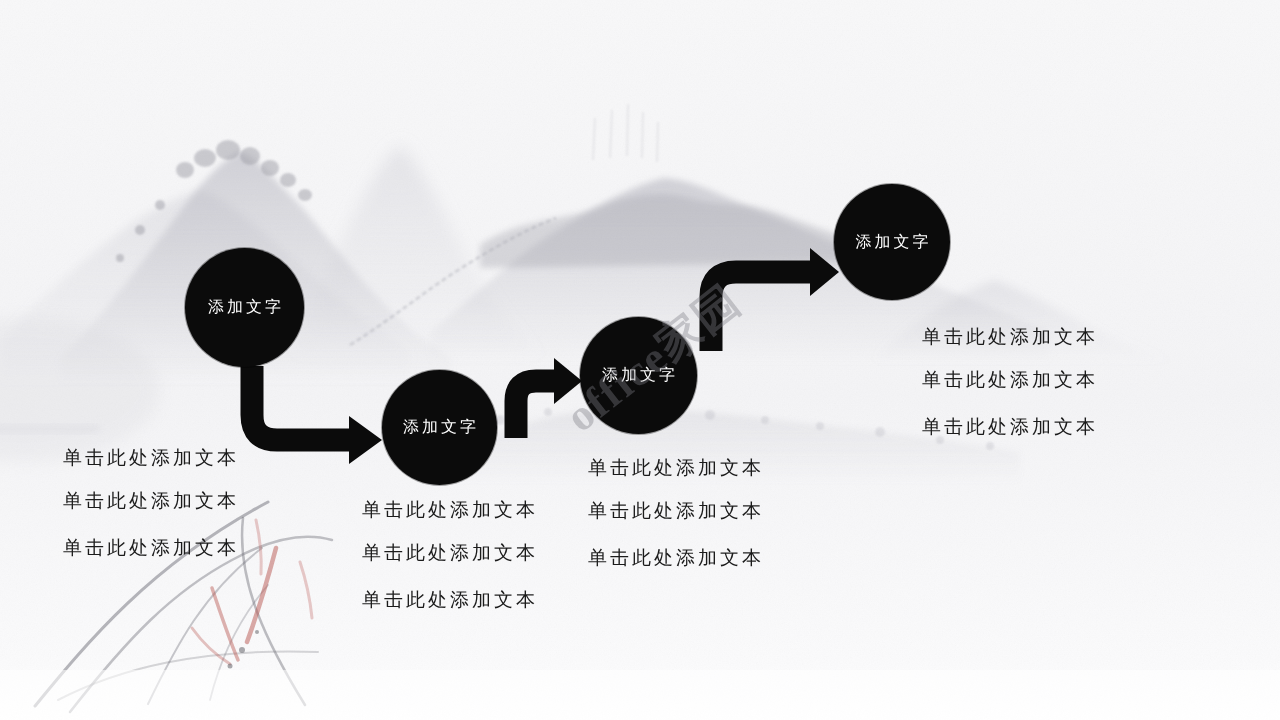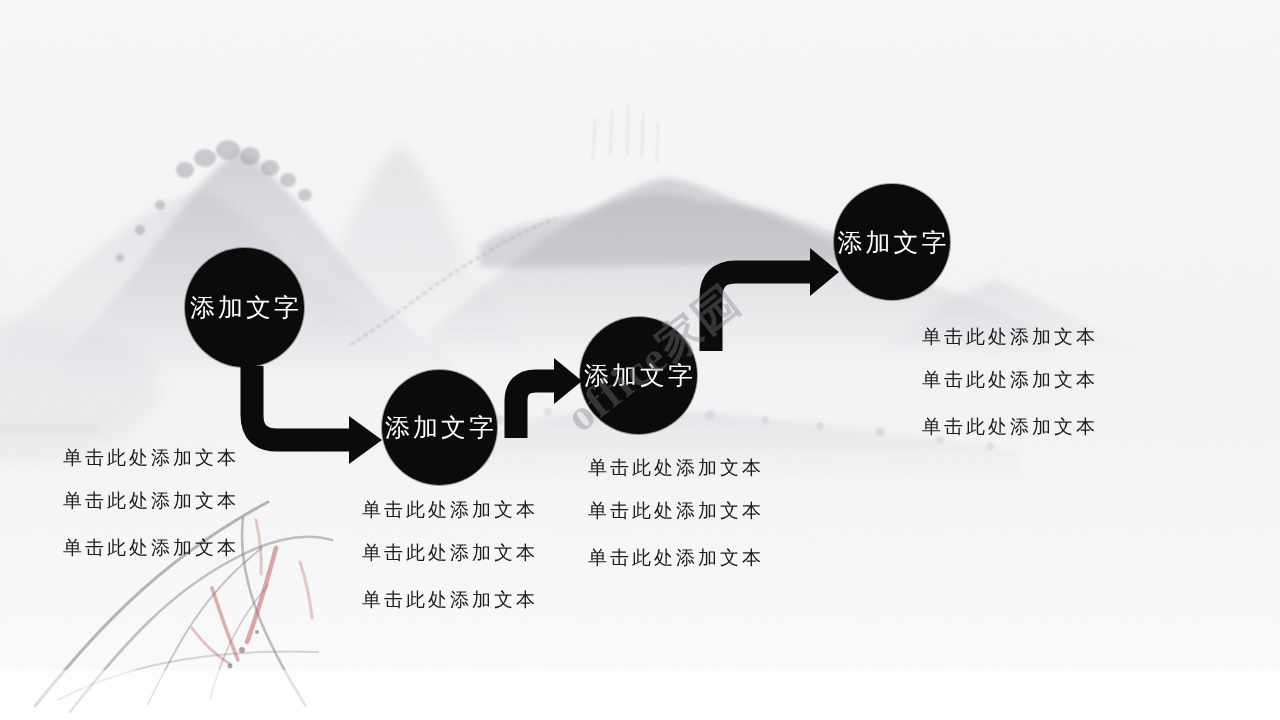--- a/index.html
+++ b/index.html
@@ -6,21 +6,21 @@
   .stage{
     position:relative;width:1280px;height:720px;overflow:hidden;
     background:linear-gradient(180deg,#f8f8f9 0%,#f4f4f6 55%,#fbfbfc 92%,#ffffff 100%);
     font-family:"Liberation Serif","DejaVu Serif",serif;
   }
   .bg-svg{position:absolute;left:0;top:0;z-index:1;pointer-events:none;}
   .arrow-svg{position:absolute;left:0;top:0;z-index:3;pointer-events:none;}
   .circle{
     position:absolute;border-radius:50%;background:#0b0b0b;z-index:4;
     display:flex;align-items:center;justify-content:center;
-    color:#fff;font-size:25px;letter-spacing:3px;text-indent:3px;
+    color:#fff;font-size:16px;letter-spacing:3px;text-indent:3px;
     box-shadow:0 0 0 1px rgba(0,0,0,.35);
     cursor:pointer;
   }
   .c1{left:185px;top:248px;width:119px;height:119px;}
   .c2{left:382px;top:370px;width:115px;height:115px;}
   .c3{left:580px;top:317px;width:117px;height:117px;}
   .c4{left:834px;top:184px;width:116px;height:116px;}
   .tb{position:absolute;z-index:2;}
   .tb .line{
     height:43px;line-height:43px;font-size:19px;letter-spacing:3px;

